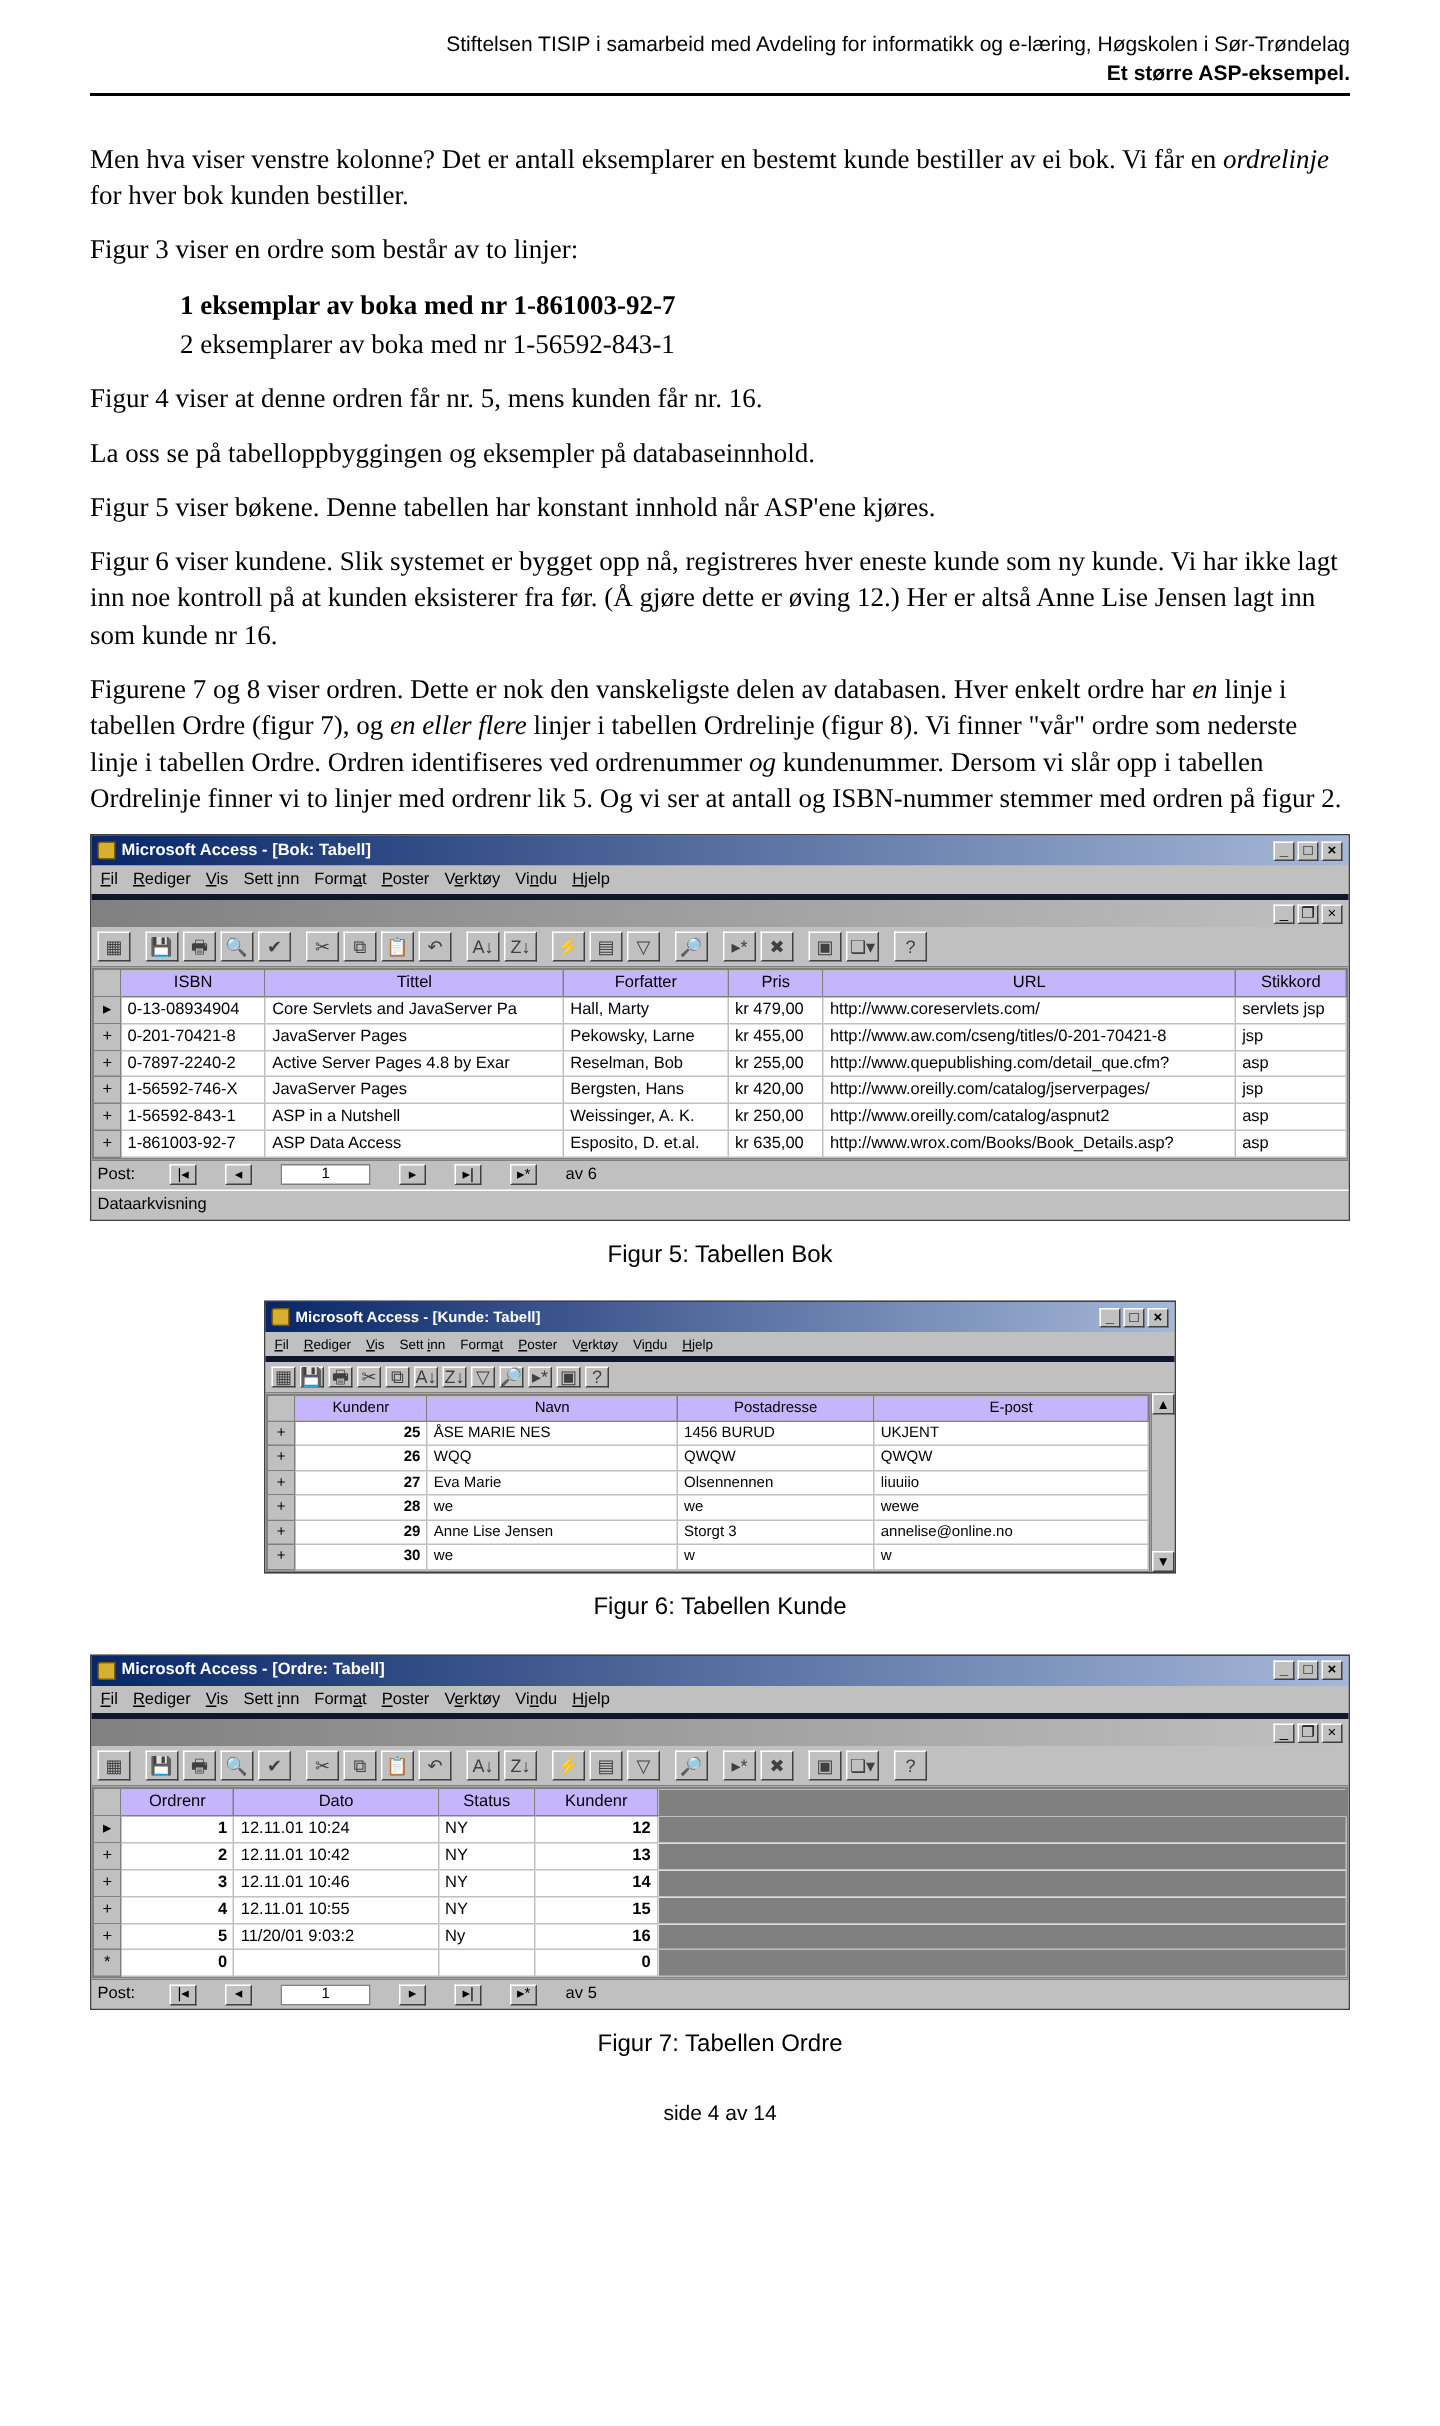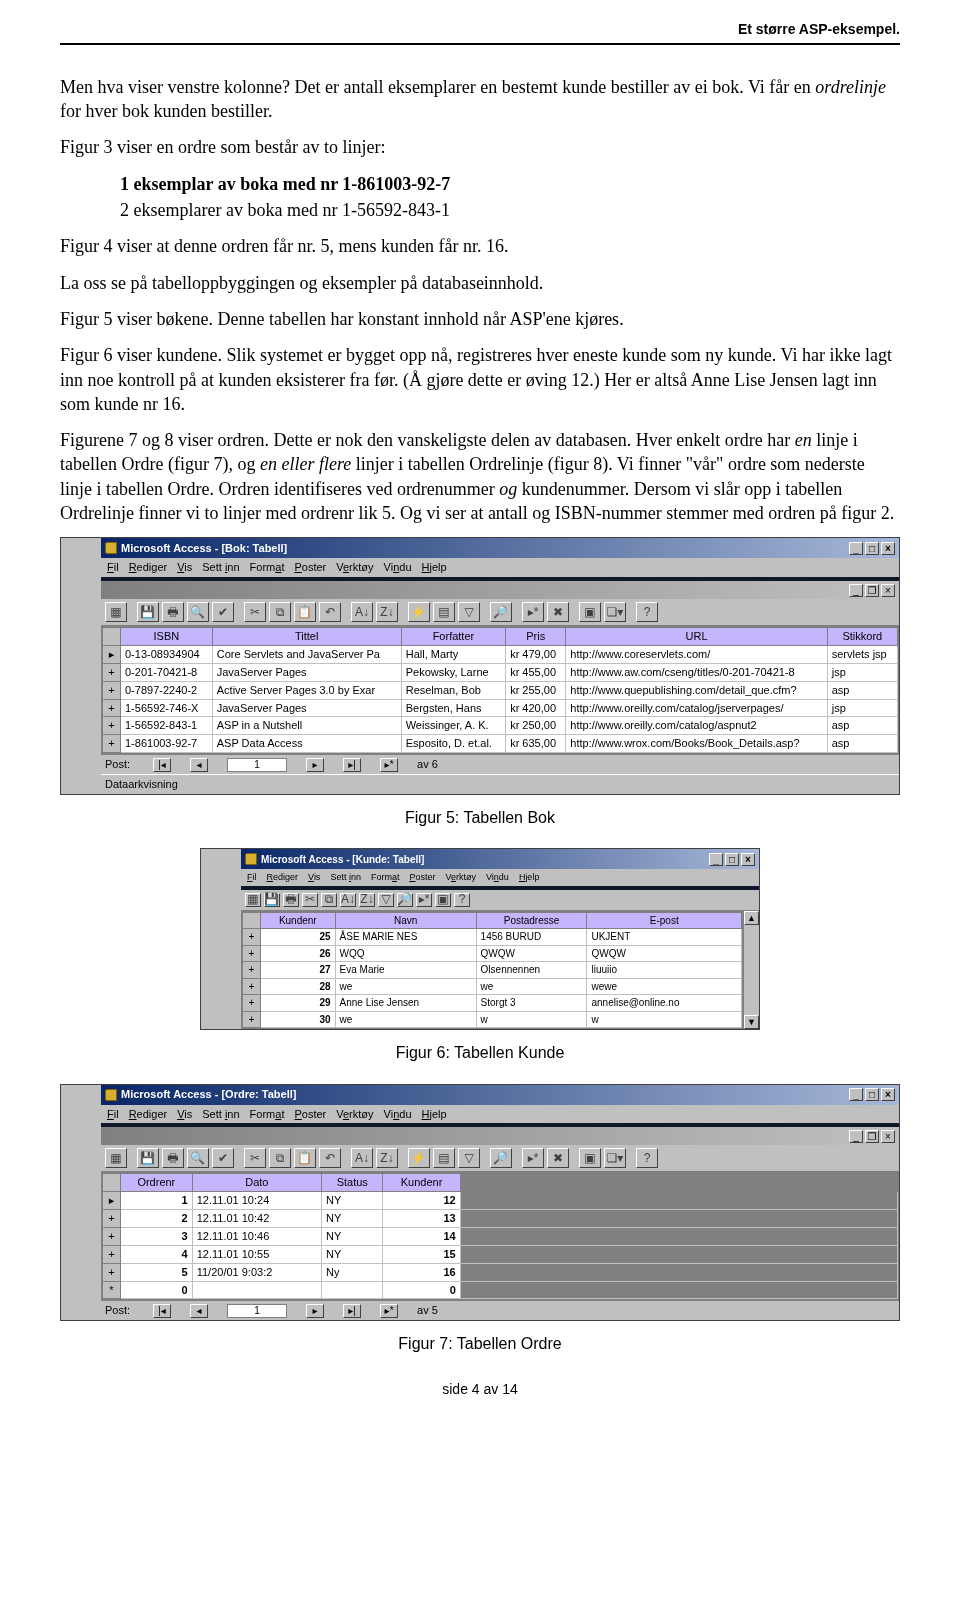--- a/index.html
+++ b/index.html
@@ -17,22 +17,22 @@
   .header-block .line1 { font-weight: normal; }
   .header-block .line2 { font-weight: bold; }
   hr.rule { border: none; border-top: 2px solid #000; margin: 4px 0 30px 0; }
   p { margin-bottom: 12px; }
   .indent { margin-left: 60px; }
   .italic { font-style: italic; }
   .caption { text-align: center; font-family: Arial, Helvetica, sans-serif; font-size: 16px; margin: 12px 0 20px 0; }
   .footer { text-align: center; font-family: Arial, Helvetica, sans-serif; font-size: 14px; margin-top: 25px; }
 
   
-  .access-window { border: 1px solid #404040; background: #c0c0c0; font-family: "MS Sans Serif", Tahoma, Arial, sans-serif; font-size: 11px; margin: 10px 0; padding-left: 40px; }
-  .access-window.small { width: 560px; margin-left: auto; margin-right: auto; font-size: 10px; }
+  .access-window { border: 1px solid #404040; background: #c0c0c0; font-family: "MS Sans Serif", Tahoma, Arial, sans-serif; font-size: 11px; margin: 10px 0; }
+  .access-window.small { width: 608px; margin-left: auto; margin-right: auto; font-size: 10px; }
   .titlebar {
     background: linear-gradient(90deg, #082668 0%, #a6b8d8 100%);
     color: #fff; padding: 2px 4px; display: flex; align-items: center; justify-content: space-between;
     font-weight: bold;
     height: 20px;
   }
   .titlebar .tleft { display: flex; align-items: center; gap: 4px; }
   .titlebar .tright { display: flex; gap: 2px; }
   .winbtn { width: 14px; height: 13px; background: #c0c0c0; border: 1px solid #fff; border-right-color:#404040; border-bottom-color:#404040; font-size: 10px; text-align:center; line-height: 11px; color:#000; }
   .menubar { padding: 2px 6px; color:#000; display:flex; gap:10px; background:#c0c0c0; border-bottom:4px solid #0f172a;}
@@ -62,20 +62,21 @@
   .gridwrap { display:flex; }
   .gridwrap .gridbody { flex:1; overflow:hidden; }
   .vscroll { width:16px; background:#c0c0c0; border-left:1px solid #808080; display:flex; flex-direction:column; justify-content:space-between;}
   .vscroll .arr { height:14px; background:#c0c0c0; border:1px solid #fff; border-right-color:#404040; border-bottom-color:#404040; text-align:center; font-size:9px;}
   .selected-cell { background:#000; color:#fff; }
 </style>
 </head>
 <body>
 
 <div class="header-block">
+  <div class="line1">Stiftelsen TISIP i samarbeid med Avdeling for informatikk og e-læring, Høgskolen i Sør-Trøndelag</div>
   <div class="line2">Et større ASP-eksempel.</div>
 </div>
 <hr class="rule">
 
 <p>
   <span>Men hva viser venstre kolonne? Det er antall eksemplarer en bestemt kunde bestiller av ei bok. Vi får en </span><span class="italic">ordrelinje</span><span> for hver bok kunden bestiller.</span>
 </p>
 <p>Figur 3 viser en ordre som består av to linjer:</p>
 <p class="indent" style="margin-bottom:2px;font-weight:bold;">1 eksemplar av boka med nr 1-861003-92-7</p>
 <p class="indent">2 eksemplarer av boka med nr 1-56592-843-1</p>
@@ -176,21 +177,21 @@
             <td>0-201-70421-8</td>
             <td>JavaServer Pages</td>
             <td>Pekowsky, Larne</td>
             <td>kr 455,00</td>
             <td>http://www.aw.com/cseng/titles/0-201-70421-8</td>
             <td>jsp</td>
           </tr>
           <tr>
             <td class="rowhead">+</td>
             <td>0-7897-2240-2</td>
-            <td>Active Server Pages 3.0 by Exar</td>
+            <td>Active Server Pages 4.8 by Exar</td>
             <td>Reselman, Bob</td>
             <td>kr 255,00</td>
             <td>http://www.quepublishing.com/detail_que.cfm?</td>
             <td>asp</td>
           </tr>
           <tr>
             <td class="rowhead">+</td>
             <td>1-56592-746-X</td>
             <td>JavaServer Pages</td>
             <td>Bergsten, Hans</td>

